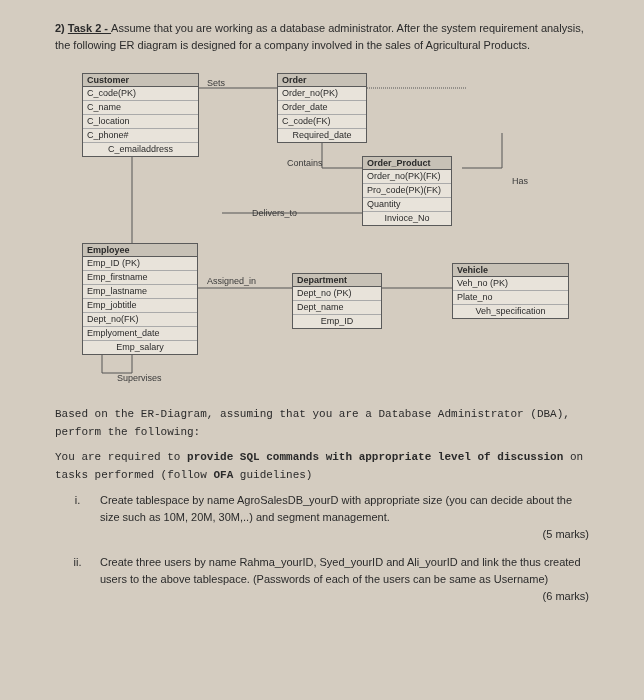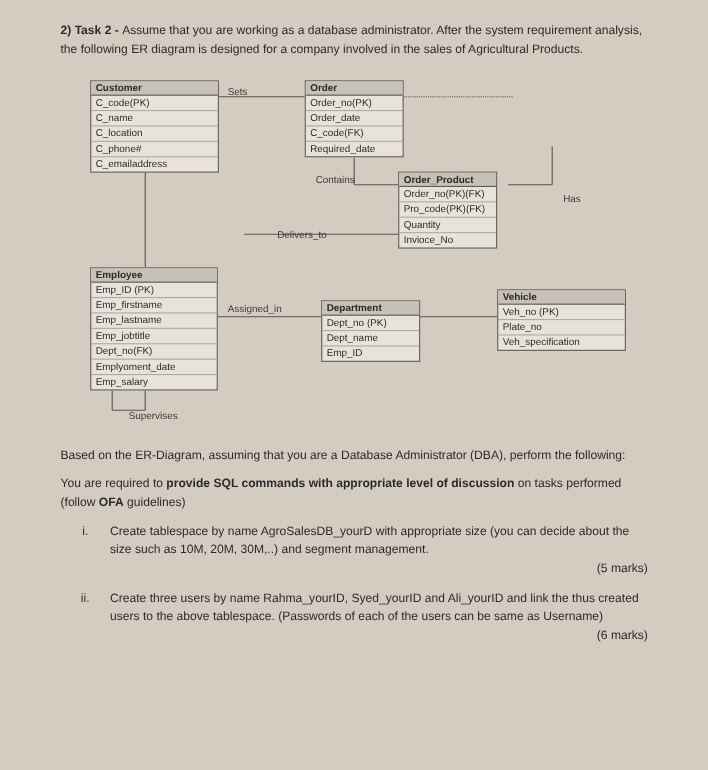--- a/index.html
+++ b/index.html
@@ -11,21 +11,21 @@
       font-size: 11px;
       color: #2a2a2a;
       padding: 20px 55px;
       overflow: hidden;
     }
     .task-header {
       margin-bottom: 15px;
       line-height: 1.5;
     }
     .task-header .num { font-weight: bold; display:inline; }
-    .task-header .title { font-weight: bold; display:inline; }
+    .task-header .title { font-weight: bold; display:inline;text-decoration:underline; }
     .diagram {
       margin: 10px auto 18px auto;
       width: 480px;
       height: 320px;
       position: relative;
     }
     .entity {
       position: absolute;
       border: 1px solid #5a5a5a;
       background: #e8e3da;
@@ -36,35 +36,35 @@
       background: #c7c1b6;
       border-bottom: 1px solid #5a5a5a;
       padding: 1px 4px;
       font-weight: bold;
     }
     .entity .row {
       border-bottom: 1px solid #aaa;
       padding: 1px 4px;
       line-height: 11px;
     }
-    .entity .row:last-child { border-bottom: none; }
+    .entity .row:last-child { border-bottom: none; text-align: center; }
     .rel {
       position: absolute;
       font-size: 9px;
       color: #3a3a3a;
     }
     svg.lines {
       position: absolute;
       top: 0; left: 0;
       width: 480px;
       height: 320px;
       pointer-events: none;
     }
     .body-text { margin-top: 10px; line-height: 1.6; }
-    .body-text p { margin-bottom: 8px; }
+    .body-text p { margin-bottom: 8px; font-family: Liberation Mono, monospace; }
     .tasks { margin-top: 8px; }
     .task-item { display: flex; margin-bottom: 10px; line-height: 1.55; }
     .task-item .roman { width: 45px; text-align: center; }
     .task-item .content { flex: 1; }
     .marks { text-align: right; }
   </style>
 </head>
 <body>
 
 <div class="task-header">

